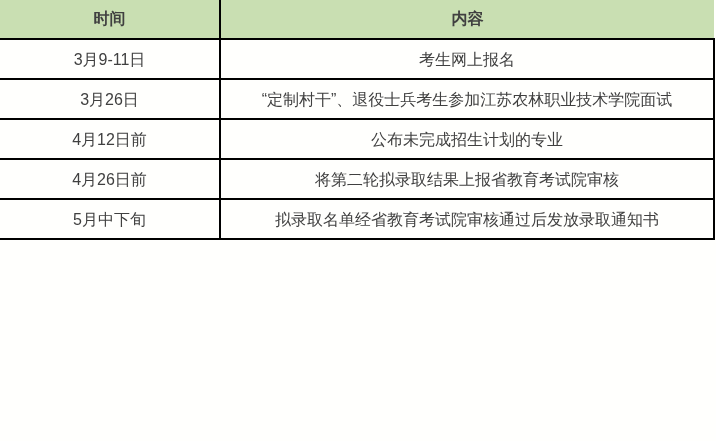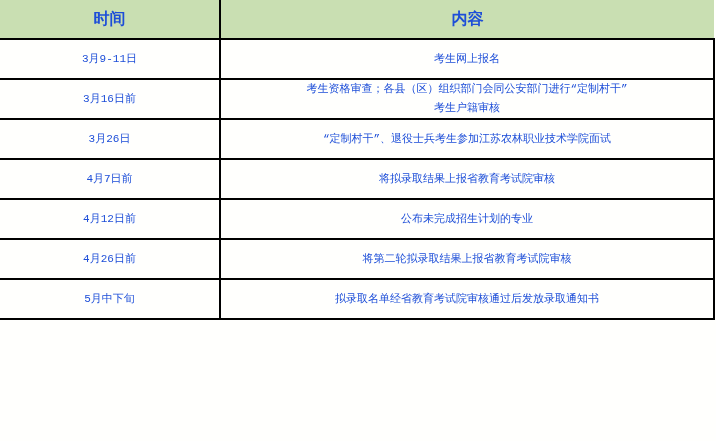--- a/index.html
+++ b/index.html
@@ -6,22 +6,22 @@
     margin: 0;
     padding: 0;
     background: #ffffff;
   }
   .page {
     position: relative;
     width: 716px;
     height: 441px;
     background: #fffffd;
     overflow: hidden;
-    font-family: Liberation Mono, monospace;
-    color: #1d4ed8;
+    font-family: Liberation Sans, sans-serif;
+    color: #404040;
   }
   table.schedule {
     border-collapse: collapse;
     table-layout: fixed;
     width: 714px;
     margin: 0;
   }
   col.col-time    { width: 220px; }
   col.col-content { width: 494px; }
   th, td {
@@ -41,21 +41,21 @@
     margin-left: 24px;
   }
   thead th {
     background: #c9dfb2;
     height: 38px;
     font-size: 16px;
     font-weight: bold;
   }
   tbody td {
     height: 38px;
-    font-size: 11px;
+    font-size: 16px;
     line-height: 19px;
     background: #fffffd;
   }
   td.content-cell {
     white-space: pre-line; 
   }
 </style>
 </head>
 <body>
 
@@ -70,31 +70,22 @@
         <th>时间</th>
         <th>内容</th>
       </tr>
     </thead>
     <tbody>
       <tr>
         <td class="time-cell">3月9-11日</td>
         <td class="content-cell">考生网上报名</td>
       </tr>
       <tr>
-        <td class="time-cell">3月16日前</td>
-        <td class="content-cell">考生资格审查；各县（区）组织部门会同公安部门进行“定制村干”
-考生户籍审核</td>
-      </tr>
-      <tr>
         <td class="time-cell">3月26日</td>
         <td class="content-cell">“定制村干”、退役士兵考生参加江苏农林职业技术学院面试</td>
-      </tr>
-      <tr>
-        <td class="time-cell">4月7日前</td>
-        <td class="content-cell">将拟录取结果上报省教育考试院审核</td>
       </tr>
       <tr>
         <td class="time-cell">4月12日前</td>
         <td class="content-cell">公布未完成招生计划的专业</td>
       </tr>
       <tr>
         <td class="time-cell">4月26日前</td>
         <td class="content-cell">将第二轮拟录取结果上报省教育考试院审核</td>
       </tr>
       <tr>

